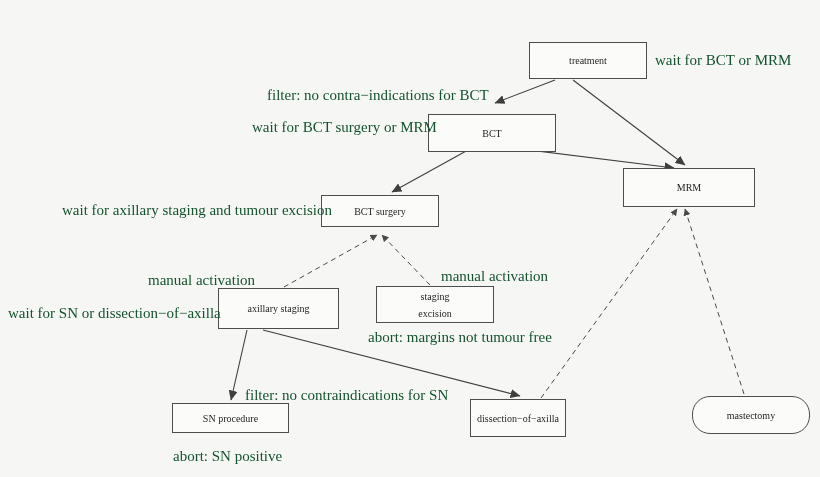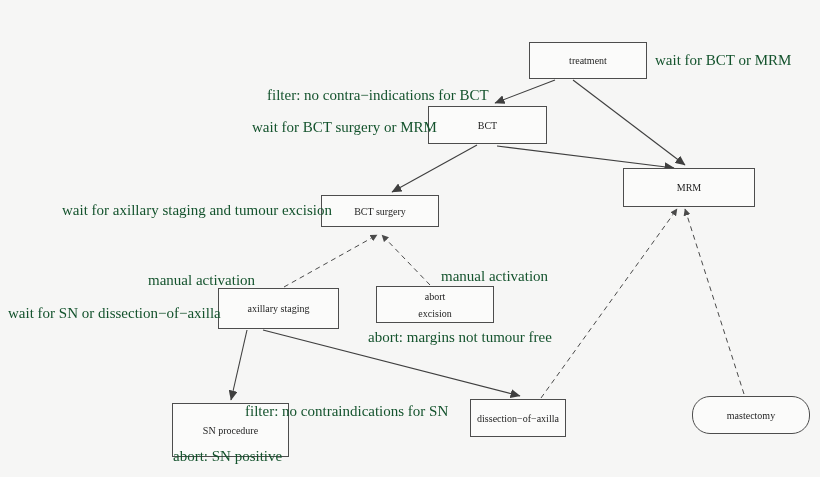--- a/index.html
+++ b/index.html
@@ -78,51 +78,51 @@
         <line x1="284" y1="287" x2="377" y2="235" class="edge-dashed" marker-end="url(#arrow-dashed)"></line>
         <line x1="430" y1="285" x2="382" y2="235" class="edge-dashed" marker-end="url(#arrow-dashed)"></line>
         <line x1="541" y1="398" x2="677" y2="209" class="edge-dashed" marker-end="url(#arrow-dashed)"></line>
         <line x1="744" y1="394" x2="685" y2="209" class="edge-dashed" marker-end="url(#arrow-dashed)"></line>
       </g>
   </svg>
   <div id="nodes-layer">
       <div class="node" style="left: 529px; top: 42px; width: 118px; height: 37px;">
         <span>treatment</span>
       </div>
-      <div class="node" style="left: 428px; top: 106px; width: 119px; height: 38px;">
+      <div class="node" style="left: 428px; top: 114px; width: 128px; height: 38px;">
         <span>BCT</span>
       </div>
       <div class="node" style="left: 623px; top: 168px; width: 132px; height: 39px;">
         <span>MRM</span>
       </div>
       <div class="node" style="left: 321px; top: 195px; width: 118px; height: 32px;">
         <span>BCT surgery</span>
       </div>
       <div class="node" style="left: 218px; top: 288px; width: 121px; height: 41px;">
         <span>axillary staging</span>
       </div>
       <div class="node" style="left: 376px; top: 286px; width: 118px; height: 37px;">
-        <span>abort</span>
+        <span>staging</span>
         <span>excision</span>
       </div>
-      <div class="node" style="left: 172px; top: 403px; width: 117px; height: 54px;">
+      <div class="node" style="left: 172px; top: 403px; width: 117px; height: 30px;">
         <span>SN procedure</span>
       </div>
       <div class="node" style="left: 470px; top: 399px; width: 96px; height: 38px;">
         <span>dissection−of−axilla</span>
       </div>
       <div class="node" style="left: 692px; top: 396px; width: 118px; height: 38px; border-radius: 18px;">
         <span>mastectomy</span>
       </div>
     </div>
   <div id="annotations-layer">
       <div class="annotation" style="left: 655px; top: 52px;">wait for BCT or MRM</div>
       <div class="annotation" style="left: 267px; top: 87px;">filter: no contra−indications for BCT</div>
       <div class="annotation" style="left: 252px; top: 119px;">wait for BCT surgery or MRM</div>
       <div class="annotation" style="left: 62px; top: 202px;">wait for axillary staging and tumour excision</div>
       <div class="annotation" style="left: 148px; top: 272px;">manual activation</div>
       <div class="annotation" style="left: 441px; top: 268px;">manual activation</div>
       <div class="annotation" style="left: 8px; top: 305px;">wait for SN or dissection−of−axilla</div>
       <div class="annotation" style="left: 368px; top: 329px;">abort: margins not tumour free</div>
-      <div class="annotation" style="left: 245px; top: 387px; margin-top: 16px;">filter: no contraindications for SN</div>
+      <div class="annotation" style="left: 245px; top: 387px;">filter: no contraindications for SN</div>
       <div class="annotation" style="left: 173px; top: 448px;">abort: SN positive</div>
     </div>
 </div>
 
 </body></html>

